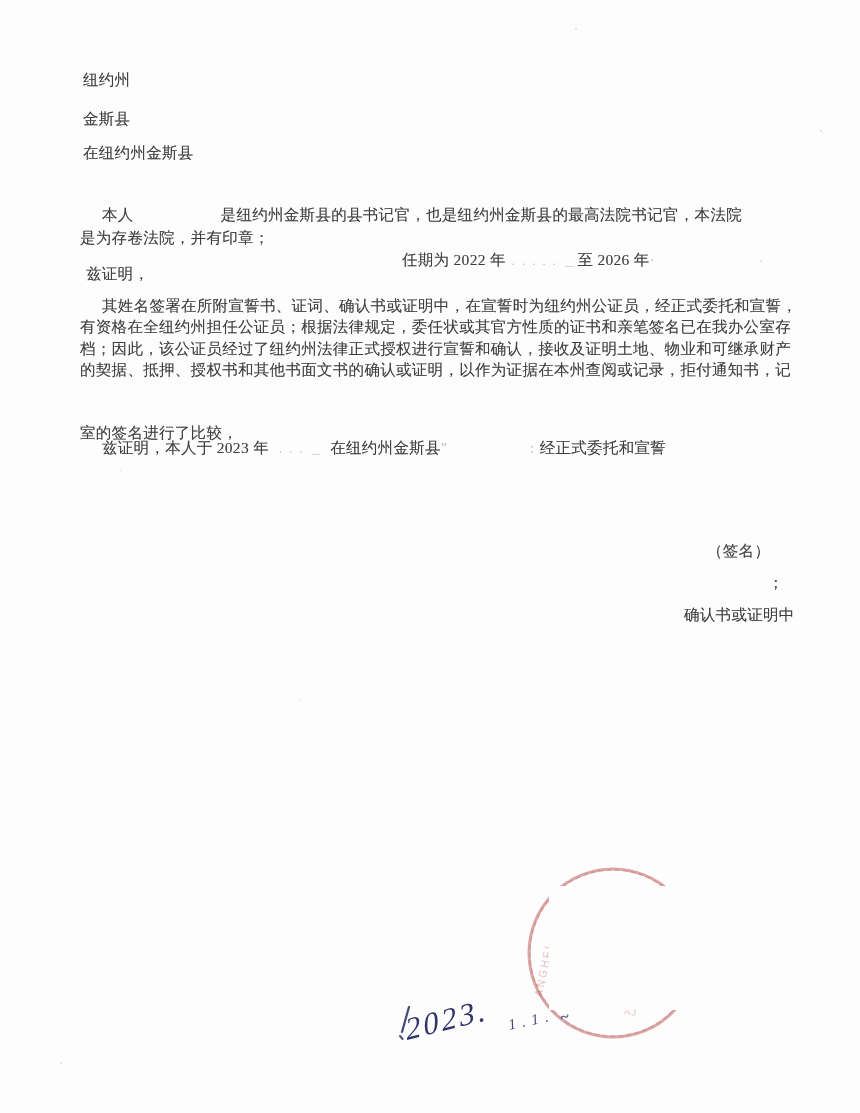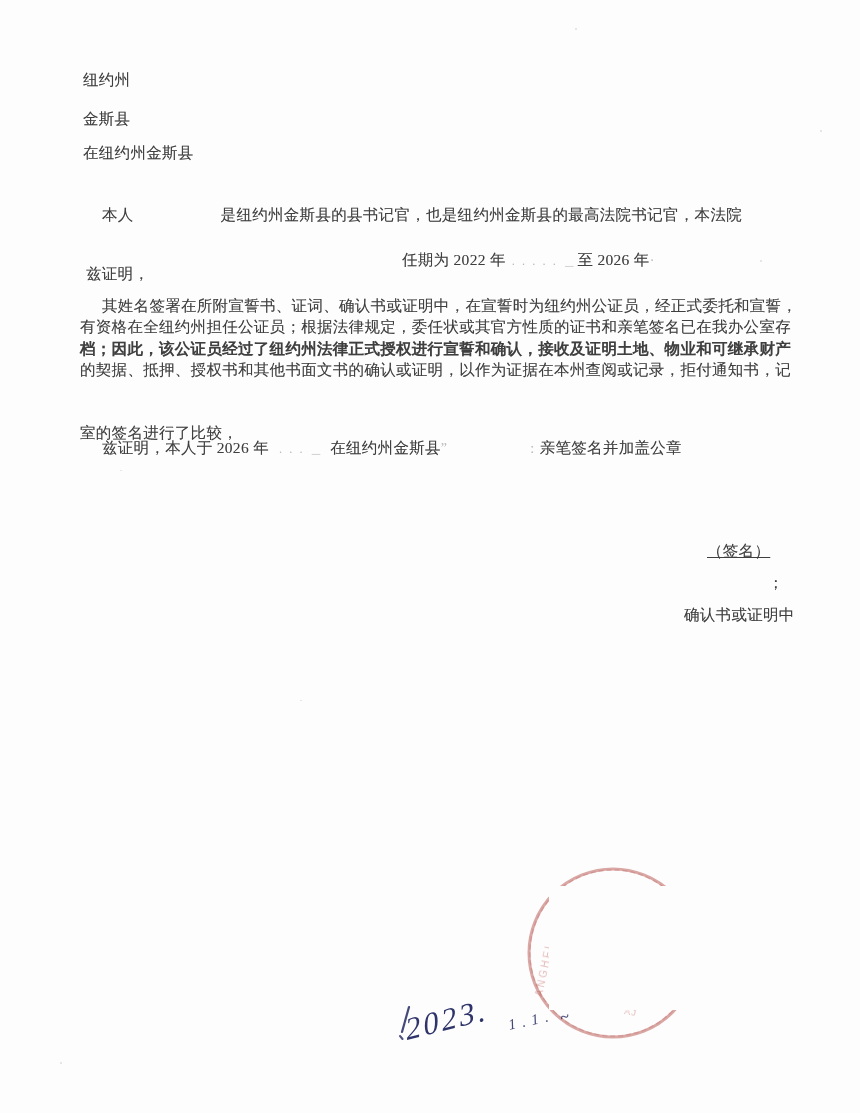--- a/index.html
+++ b/index.html
@@ -56,33 +56,34 @@
 </head>
 <body>
 
 <div class="page">
 
   <div class="txt" style="left:83px;top:69px;">纽约州</div>
   <div class="txt" style="left:83px;top:108px;">金斯县</div>
   <div class="txt" style="left:83px;top:142px;">在纽约州金斯县</div>
 
   <div class="txt" style="left:80px;top:204px;text-align:center;"><span class="indent"></span><span>本人</span><span class="spacer" style="width:87px;"></span><span>是纽约州金斯县的县书记官，也是纽约州金斯县的最高法院书记官，本法院</span></div>
+  <div class="txt" style="left:80px;top:227px;">是为存卷法院，并有印章；</div>
 
   <div class="txt" style="left:86px;top:263px;">兹证明，</div>
   <div class="txt" style="left:402px;top:249px;"><span>任期为 2022 年</span><span class="spacer" style="width:6px;"></span><span class="faint">. . . . . ＿</span><span>至 2026 年</span><span class="faint2">·</span></div>
 
   <div class="txt" style="left:80px;top:295px;"><span class="indent"></span><span>其姓名签署在所附宣誓书、证词、确认书或证明中，在宣誓时为纽约州公证员，经正式委托和宣誓，</span></div>
   <div class="txt" style="left:80px;top:316px;">有资格在全纽约州担任公证员；根据法律规定，委任状或其官方性质的证书和亲笔签名已在我办公室存</div>
-  <div class="txt" style="left:80px;top:338px;font-weight:bold;">档；因此，该公证员经过了纽约州法律正式授权进行宣誓和确认，接收及证明土地、物业和可继承财产</div>
+  <div class="txt" style="left:80px;top:338px;">档；因此，该公证员经过了纽约州法律正式授权进行宣誓和确认，接收及证明土地、物业和可继承财产</div>
   <div class="txt" style="left:80px;top:359px;text-align:right;">的契据、抵押、授权书和其他书面文书的确认或证明，以作为证据在本州查阅或记录，拒付通知书，记</div>
   <div class="txt" style="left:80px;top:402px;margin-top:20px;">室的签名进行了比较，</div>
 
-  <div class="txt" style="left:80px;top:437px;"><span class="indent"></span><span>兹证明，本人于 2026 年</span><span class="spacer" style="width:10px;"></span><span class="faint">. . . ＿</span><span class="spacer" style="width:6px;"></span><span>在纽约州金斯县</span><span class="faint2">”</span><span class="spacer" style="width:78px;"></span><span class="faint2">：</span><span>亲笔签名并加盖公章</span></div>
+  <div class="txt" style="left:80px;top:437px;"><span class="indent"></span><span>兹证明，本人于 2023 年</span><span class="spacer" style="width:10px;"></span><span class="faint">. . . ＿</span><span class="spacer" style="width:6px;"></span><span>在纽约州金斯县</span><span class="faint2">”</span><span class="spacer" style="width:78px;"></span><span class="faint2">：</span><span>经正式委托和宣誓</span></div>
 
-  <div class="txt" style="left:707px;top:540px;text-decoration:underline;">（签名）</div>
+  <div class="txt" style="left:707px;top:540px;">（签名）</div>
   <div class="txt" style="left:768px;top:572px;">；</div>
   <div class="txt" style="left:684px;top:604px;">确认书或证明中</div>
 
   <svg class="stamp-svg" width="216" height="216" viewBox="0 0 216 216">
     <defs>
       <filter id="blur1">
           <feGaussianBlur stdDeviation="0.7"></feGaussianBlur>
         </filter>
     </defs>
     <circle cx="108" cy="108" r="84" fill="none" stroke="#b5524e" stroke-width="3" opacity="0.5" filter="url(#blur1)"></circle>

